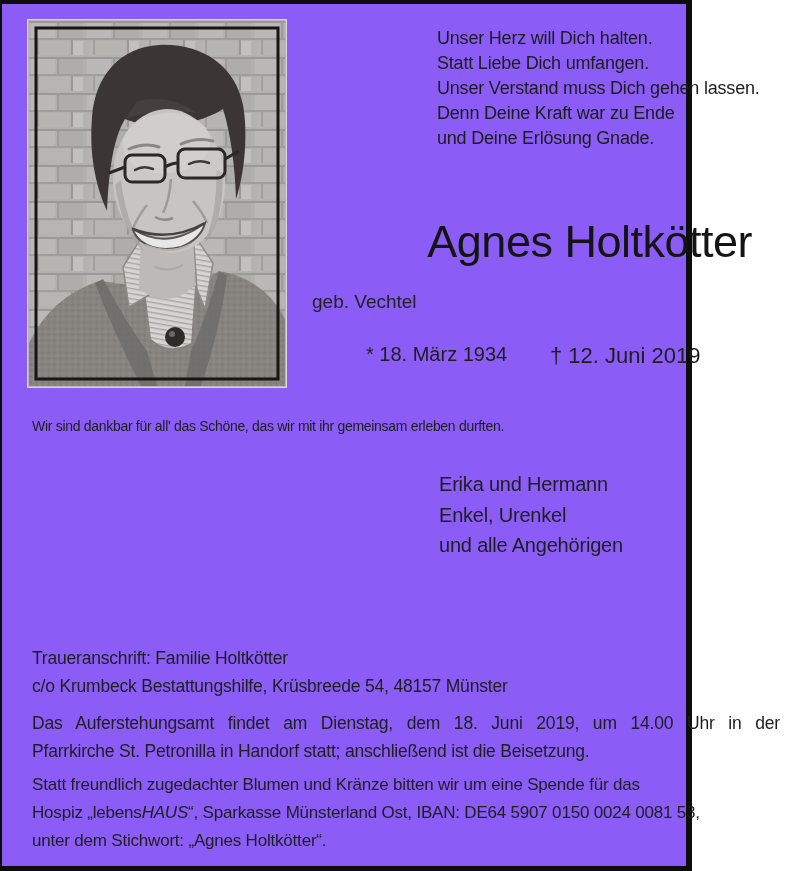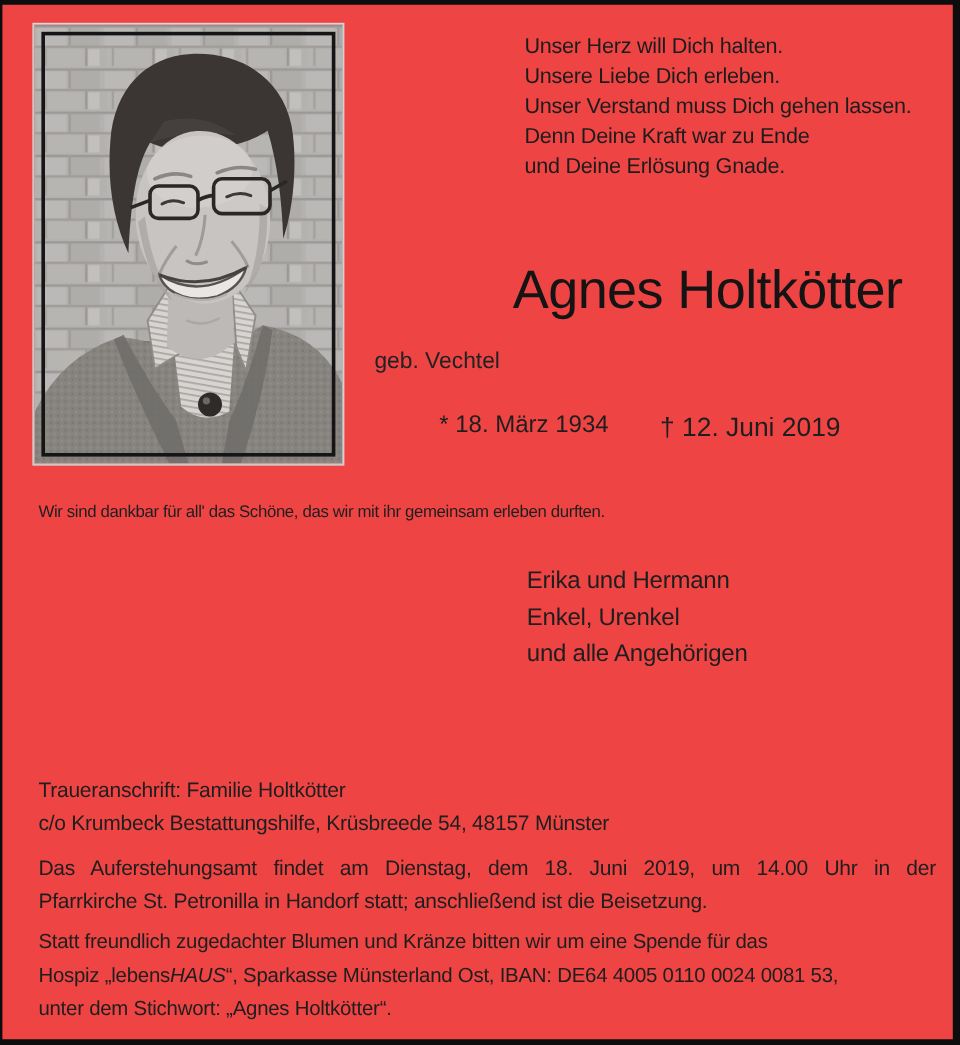--- a/index.html
+++ b/index.html
@@ -5,23 +5,23 @@
   html, body { margin: 0; padding: 0; }
   body {
     width: 800px; height: 871px;
     background: #ffffff;
     font-family: "Liberation Sans", "DejaVu Sans", sans-serif;
     color: #1e1e1e;
     overflow: hidden;
   }
   .page {
     position: relative;
-    width: 800px; height: 871px;
+    width: 692px; height: 871px;
     box-sizing: border-box;
-    background: #ef4444;
+    background: #8b5cf6;
     border-top: 4px solid #0d0d0d;
     border-right: 6px solid #0d0d0d;
     border-bottom: 5px solid #0d0d0d;
     border-left: 2px solid #0d0d0d;
   }
   .abs { position: absolute; }
 
   .photo-frame {
     left: 26px; top: 16px;
     width: 256px; height: 365px;
@@ -178,21 +178,21 @@
 
       <circle cx="146" cy="316" r="10" fill="#2e2b29"></circle>
       <circle cx="143" cy="313" r="3" fill="#6b6865"></circle>
 
       <rect x="7" y="7" width="242" height="351" fill="none" stroke="#151515" stroke-width="3"></rect>
     </svg>
   </div>
 
   <div class="abs poem">
     <div>Unser Herz will Dich halten.</div>
-    <div>Unsere Liebe Dich erleben.</div>
+    <div>Statt Liebe Dich umfangen.</div>
     <div>Unser Verstand muss Dich gehen lassen.</div>
     <div>Denn Deine Kraft war zu Ende</div>
     <div>und Deine Erlösung Gnade.</div>
   </div>
 
   <div class="abs name">Agnes Holtkötter</div>
   <div class="abs maiden">geb. Vechtel</div>
   <div class="abs birth">* 18. März 1934</div>
   <div class="abs death">† 12. Juni 2019</div>
 
@@ -209,17 +209,17 @@
     <div>c/o Krumbeck Bestattungshilfe, Krüsbreede 54, 48157 Münster</div>
   </div>
 
   <div class="abs service">
     <div class="justified">Das Auferstehungsamt findet am Dienstag, dem 18. Juni 2019, um 14.00 Uhr in der</div>
     <div>Pfarrkirche St. Petronilla in Handorf statt; anschließend ist die Beisetzung.</div>
   </div>
 
   <div class="abs donation">
     <div>Statt freundlich zugedachter Blumen und Kränze bitten wir um eine Spende für das</div>
-    <div><span>Hospiz „lebens</span><span class="italic">HAUS</span><span>“, Sparkasse Münsterland Ost, IBAN: DE64 4005 0110 0024 0081 53,</span></div>
+    <div><span>Hospiz „lebens</span><span class="italic">HAUS</span><span>“, Sparkasse Münsterland Ost, IBAN: DE64 5907 0150 0024 0081 53,</span></div>
     <div>unter dem Stichwort: „Agnes Holtkötter“.</div>
   </div>
 
 </div>
 
 </body></html>

